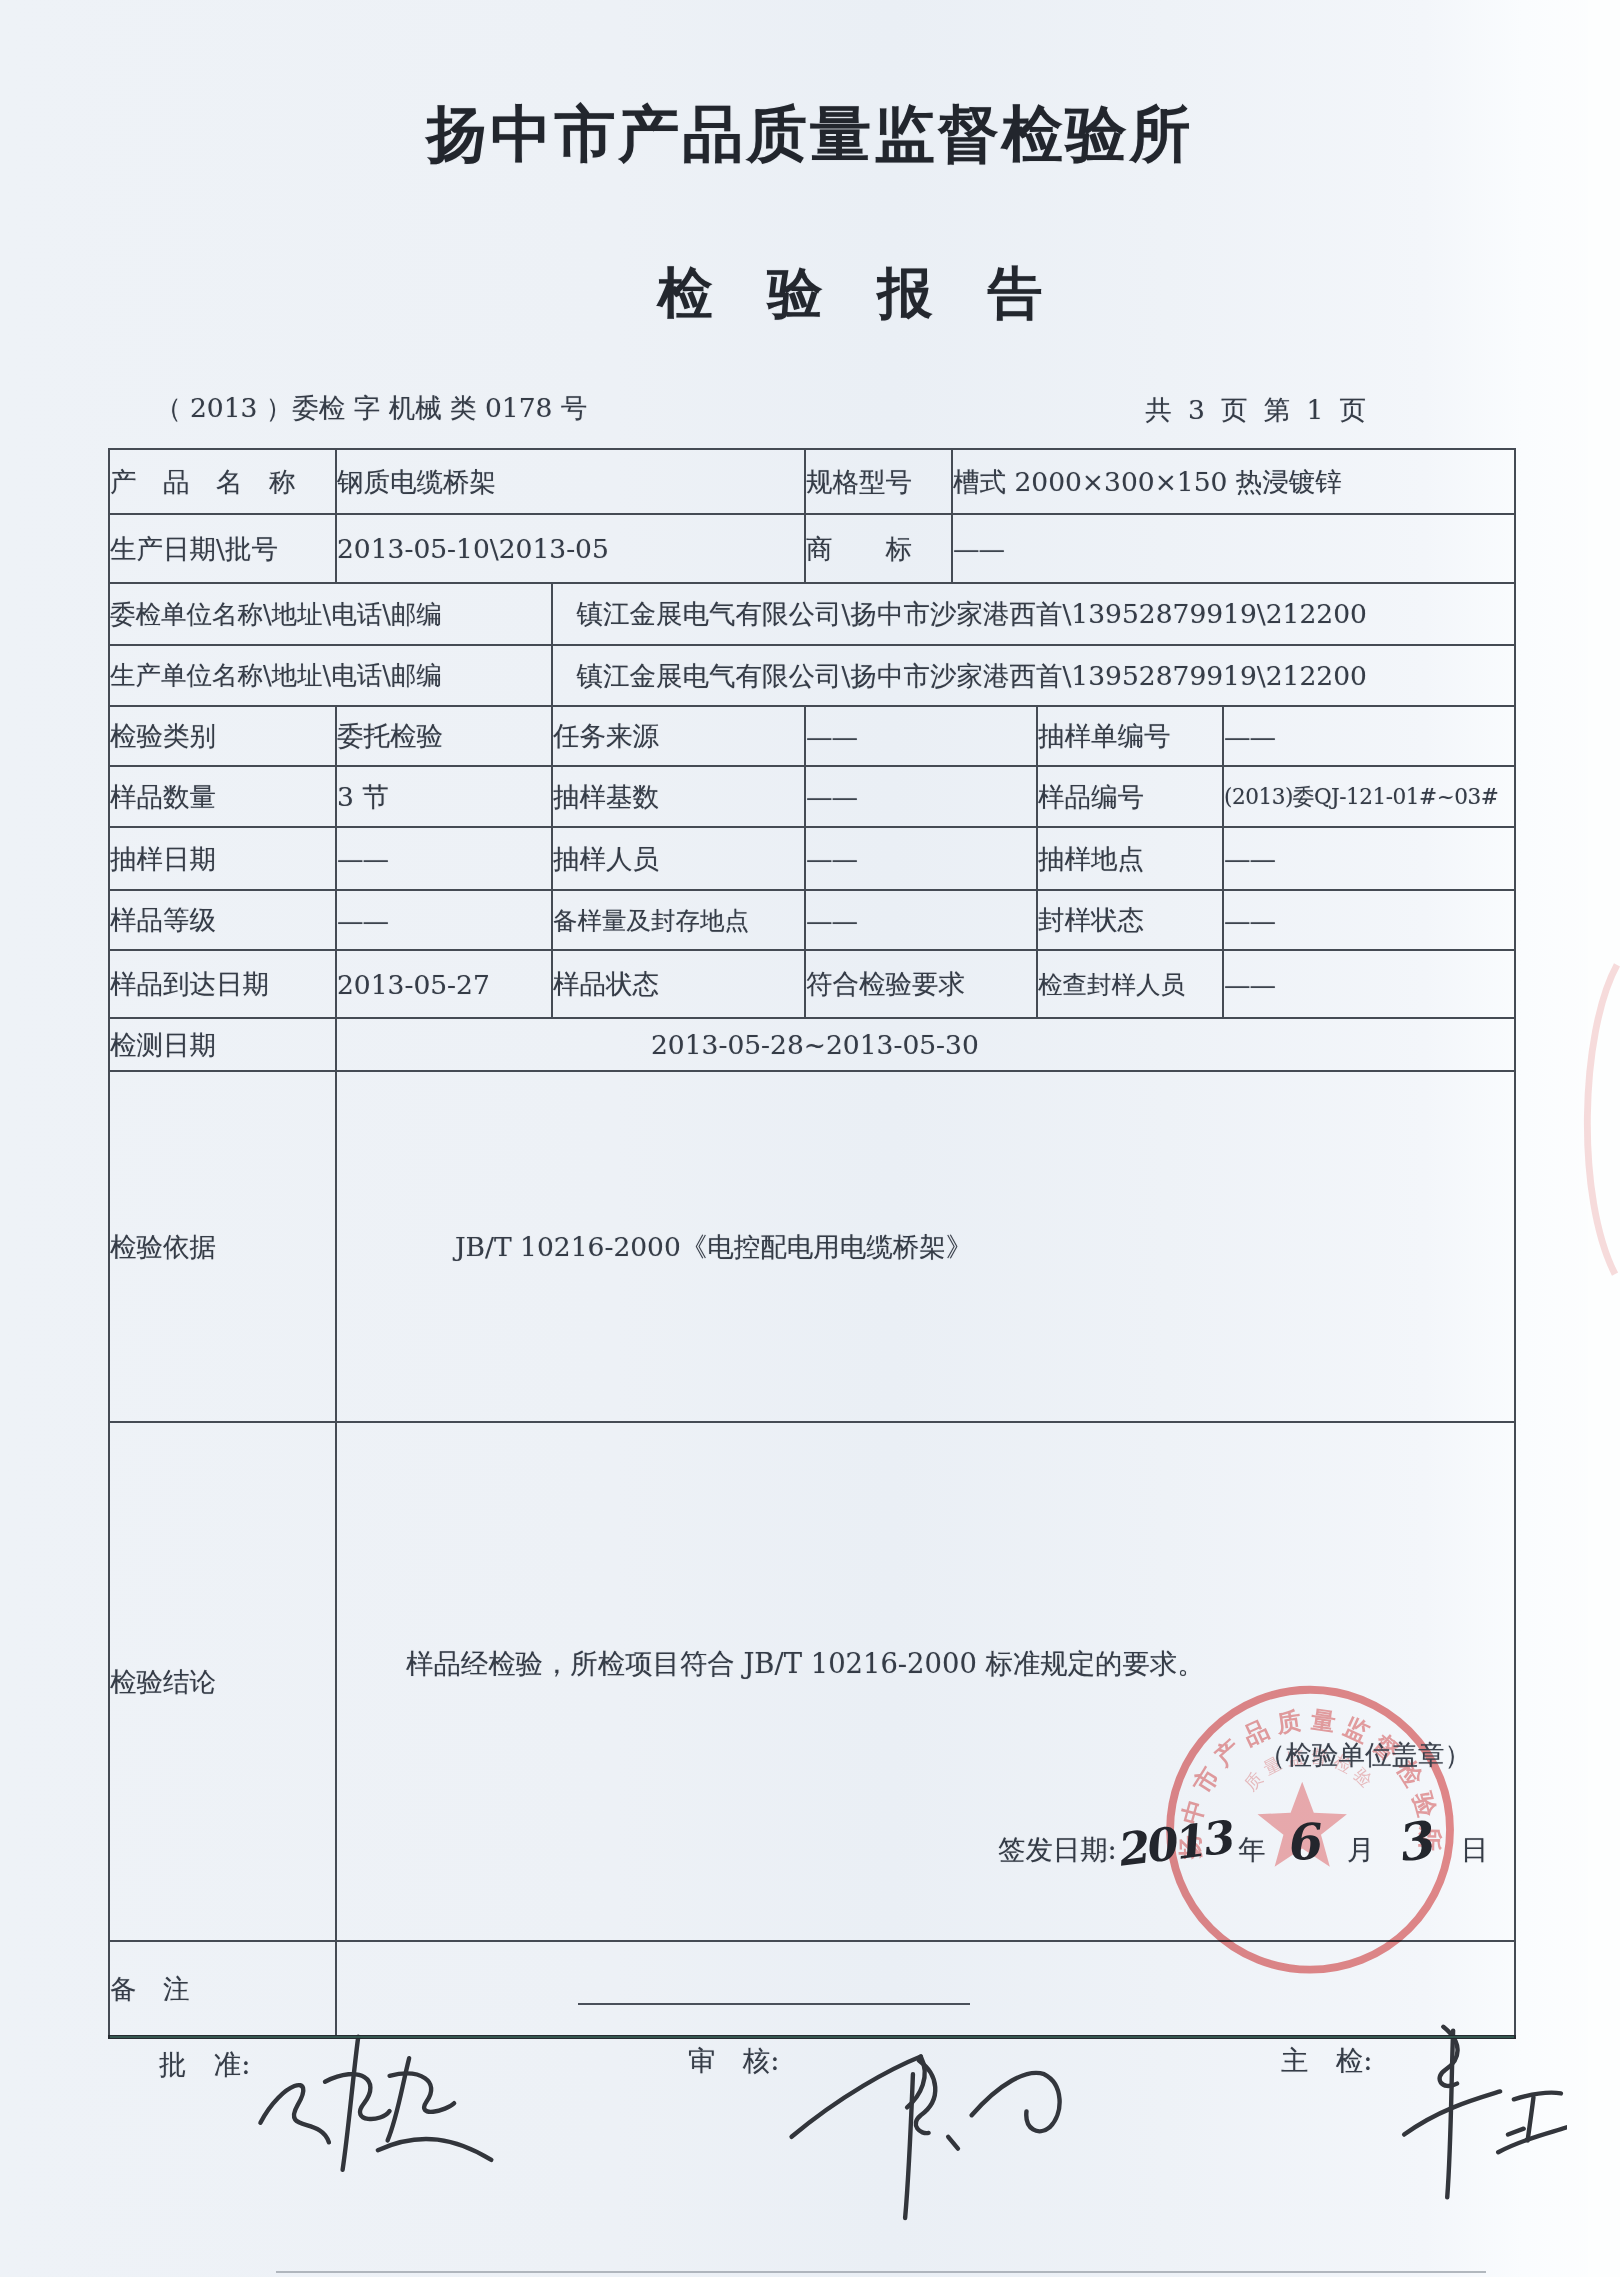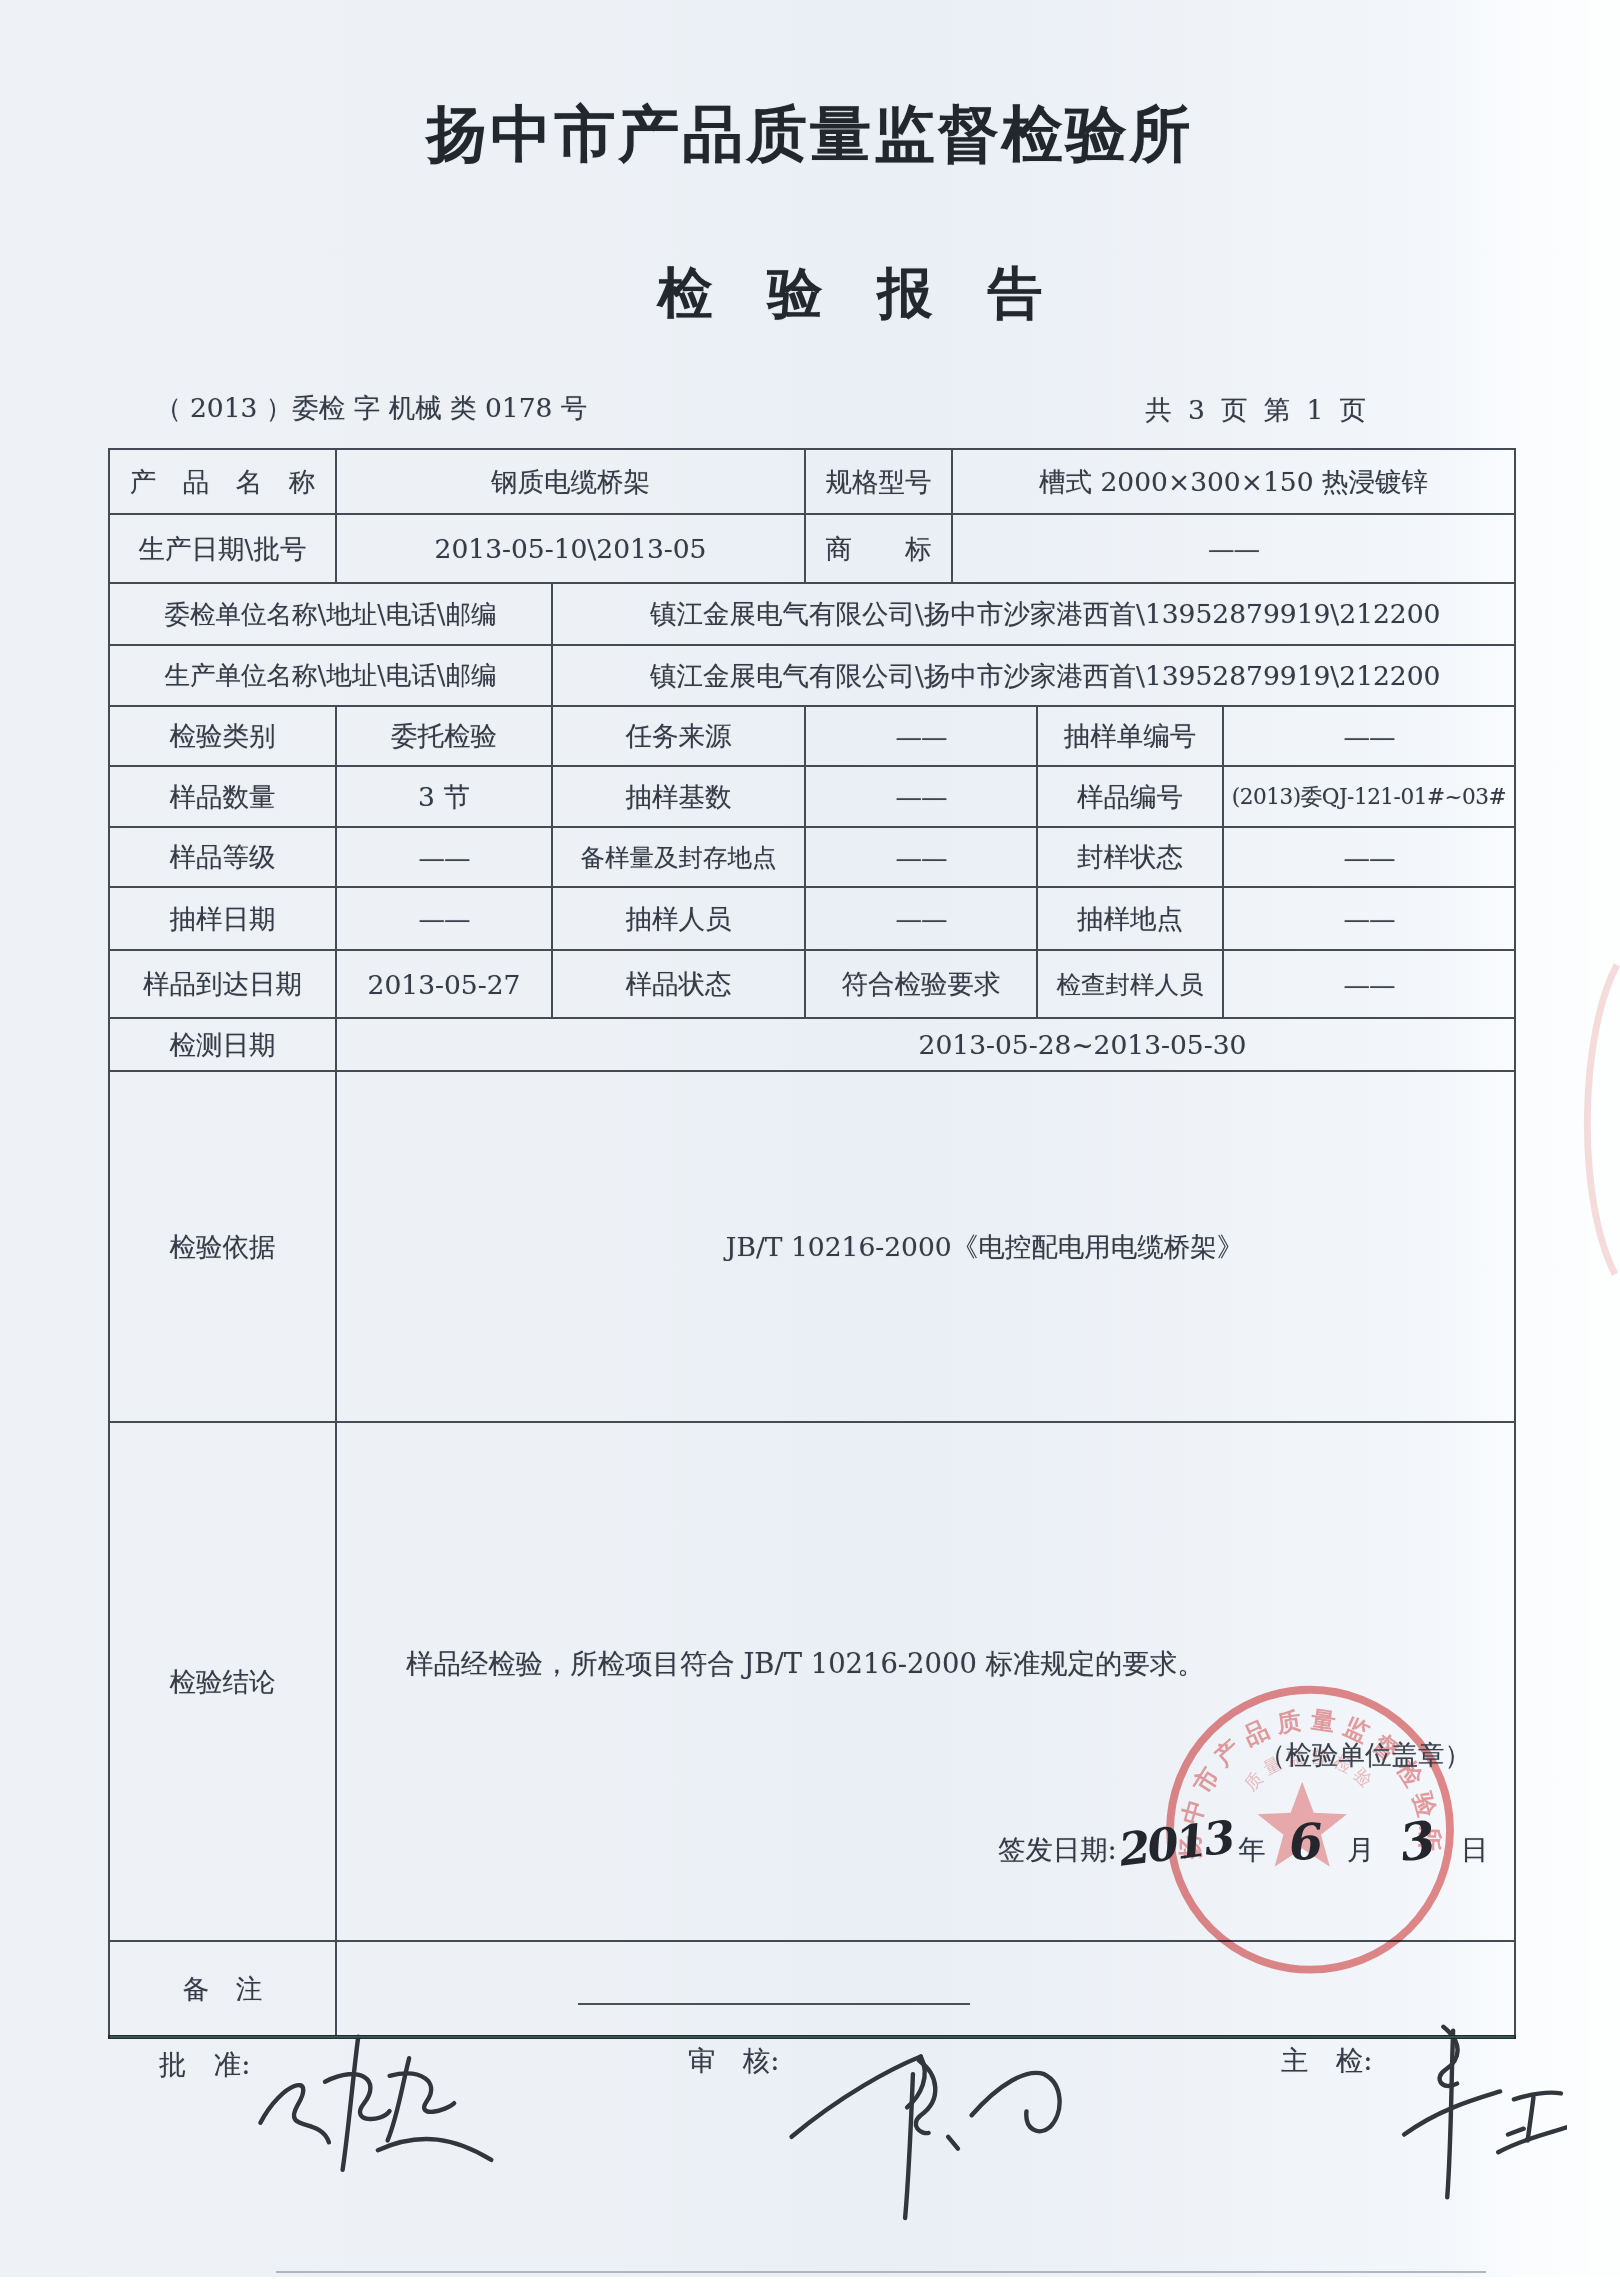--- a/index.html
+++ b/index.html
@@ -25,21 +25,21 @@
   .report-no { position:absolute; left:155px; top:0; }
   .page-info { position:absolute; right:250px; top:2px; letter-spacing:3.9px; }
 
   
   table.form {
     position:absolute; left:108px; top:448px; width:1407px;
     border-collapse:collapse; table-layout:fixed;
     border:2.9px solid #3a4049; border-bottom:4.9px solid #262b31;
     font-size:26.5px; color:#353c47;
   }
-  table.form td { border:2px solid #454b54; text-align:center; vertical-align:middle; overflow:hidden; }
+  table.form td { border:2px solid #454b54; vertical-align:middle; overflow:hidden; }
   td.vleft { text-align:left; }
   .pl24 { padding-left:23.5px;margin-left:8px; }
   .pl120 { padding-left:118px; }
   .pl320 { padding-left:314px; }
   .sm { font-size:21.6px; letter-spacing:-0.5px; }
   .dash { letter-spacing:-1px; color:#3d444e; }
   .concl-cell { position:relative; }
   .concl-text { position:absolute; left:69px; top:223px; font-size:27.4px; white-space:nowrap; }
   .remark-cell { position:relative; }
   .remark-line { position:absolute; left:241px; top:61px; width:392px; height:0; border-top:2px solid #4a505a; }
@@ -127,34 +127,34 @@
       <td class="dash">——</td>
     </tr>
     <tr style="height:61px">
       <td>样品数量</td>
       <td>3 节</td>
       <td>抽样基数</td>
       <td colspan="2" class="dash">——</td>
       <td>样品编号</td>
       <td class="sm">(2013)委QJ-121-01#~03#</td>
     </tr>
+    <tr style="height:63px">
+      <td>抽样日期</td>
+      <td class="dash">——</td>
+      <td>抽样人员</td>
+      <td colspan="2" class="dash">——</td>
+      <td>抽样地点</td>
+      <td class="dash">——</td>
+    </tr>
     <tr style="height:60px">
       <td>样品等级</td>
       <td class="dash">——</td>
       <td style="font-size:24.5px">备样量及封存地点</td>
       <td colspan="2" class="dash">——</td>
       <td>封样状态</td>
-      <td class="dash">——</td>
-    </tr>
-    <tr style="height:63px">
-      <td>抽样日期</td>
-      <td class="dash">——</td>
-      <td>抽样人员</td>
-      <td colspan="2" class="dash">——</td>
-      <td>抽样地点</td>
       <td class="dash">——</td>
     </tr>
     <tr style="height:68px">
       <td>样品到达日期</td>
       <td>2013-05-27</td>
       <td>样品状态</td>
       <td colspan="2">符合检验要求</td>
       <td style="font-size:24.5px">检查封样人员</td>
       <td class="dash">——</td>
     </tr>

